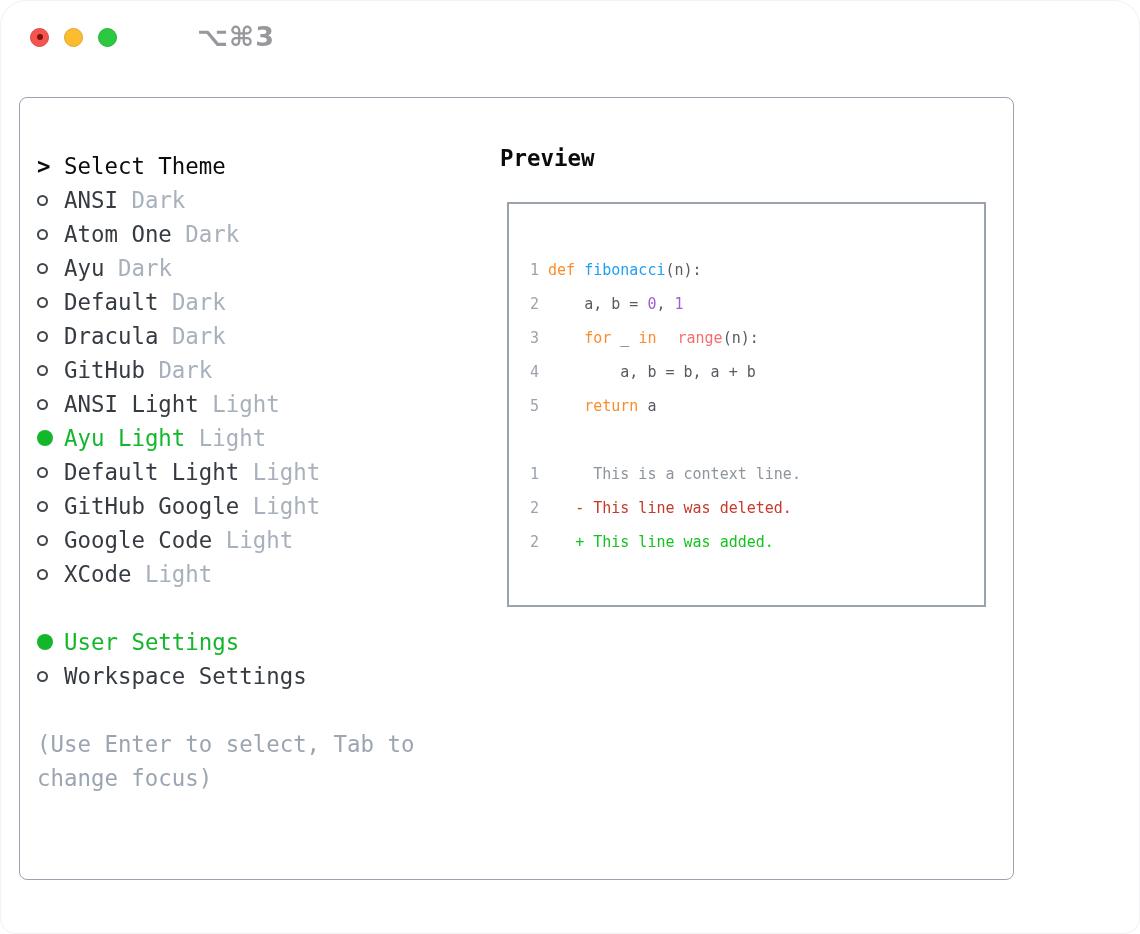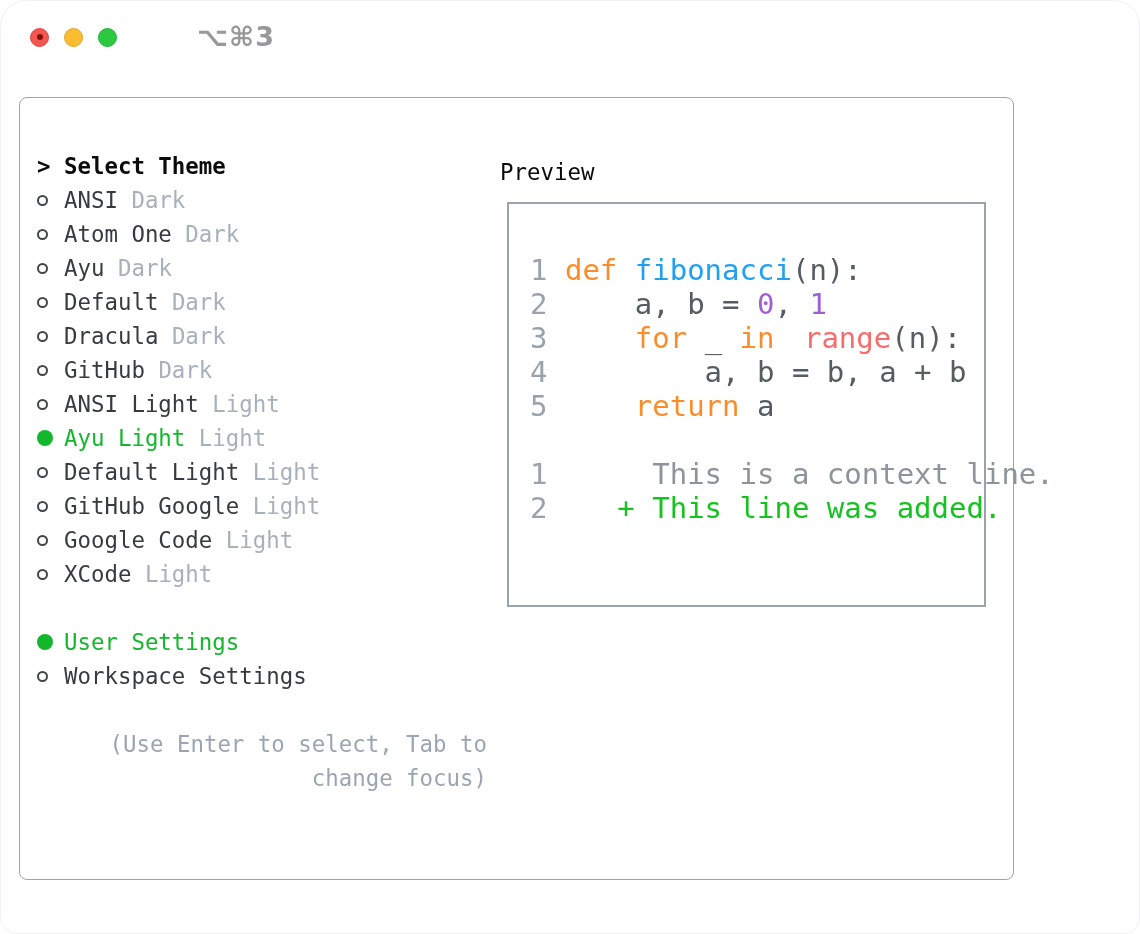--- a/index.html
+++ b/index.html
@@ -36,29 +36,29 @@
   .left-col{position:absolute;left:37px;top:149px;width:450px;
     font-size:22.4px;line-height:34px;color:var(--item_text);}
   .row{height:34px;display:flex;align-items:center;white-space:pre;}
   .slot{display:inline-flex;width:27px;flex:0 0 27px;align-items:center;}
   .prompt{font-weight:700;color:var(--header_black);}
   .dot{width:11px;height:11px;border:2.5px solid #41464c;border-radius:50%;}
   .row.selected .dot{width:16px;height:16px;border:none;background:var(--sel_green);}
   .name{color:var(--item_text);}
   .row.selected .name{color:var(--sel_green);}
   .tag{color:var(--tag_gray);margin-left:13.5px;}
-  .header-text{font-weight:700;color:var(--header_black);text-align:right;}
+  .header-text{font-weight:400;color:var(--header_black);text-align:right;}
   .spacer{height:34px;}
-  .hint-line{height:34px;line-height:34px;color:var(--hint_gray);white-space:pre;text-align:right;}
+  .hint-line{height:34px;line-height:34px;color:var(--hint_gray);white-space:pre;}
   
-  .preview-title{position:absolute;left:500px;top:155px;height:34px;line-height:34px;
-    font-size:22.4px;font-weight:400;color:var(--header_black);}
+  .preview-title{position:absolute;left:500px;top:141px;height:34px;line-height:34px;
+    font-size:22.4px;font-weight:700;color:var(--header_black);}
   .preview-box{position:absolute;left:507px;top:202px;width:479px;height:405px;
     border:2px solid #9aa2ab;background:#fff;}
-  .code{position:absolute;left:21px;top:49px;font-size:29px;line-height:34px;}
+  .code{position:absolute;left:21px;top:49px;font-size:15px;line-height:34px;}
   .code-line{height:34px;white-space:pre;}
   .seg-ln{color:var(--line_number);}
   .seg-code{color:var(--code_text);}
   .seg-kw{color:var(--kw_orange);}
   .seg-fn{color:var(--fn_blue);}
   .seg-builtin{color:var(--builtin_red);margin-left:12px;}
   .seg-num{color:var(--num_purple);}
   .seg-ctx{color:var(--context_gray);}
   .seg-del{color:var(--diff_del);}
   .seg-add{color:var(--diff_add);}
@@ -166,17 +166,18 @@
 
   <div class="preview-box">
     <div class="code">
       <div class="code-line"><span class="seg-ln">1 </span><span class="seg-kw">def</span><span class="seg-code"> </span><span class="seg-fn">fibonacci</span><span class="seg-code">(n):</span></div>
       <div class="code-line"><span class="seg-ln">2</span><span class="seg-code">     a, b = </span><span class="seg-num">0</span><span class="seg-code">, </span><span class="seg-num">1</span></div>
       <div class="code-line"><span class="seg-ln">3</span><span class="seg-code">     </span><span class="seg-kw">for</span><span class="seg-code"> _ </span><span class="seg-kw">in</span><span class="seg-code"> </span><span class="seg-builtin">range</span><span class="seg-code">(n):</span></div>
       <div class="code-line"><span class="seg-ln">4</span><span class="seg-code">         a, b = b, a + b</span></div>
       <div class="code-line"><span class="seg-ln">5</span><span class="seg-code">     </span><span class="seg-kw">return</span><span class="seg-code"> a</span></div>
       <div class="code-line"></div>
       <div class="code-line"><span class="seg-ln">1</span><span class="seg-ctx">      This is a context line.</span></div>
+      <div class="code-line"><span class="seg-ln">2</span><span class="seg-del">    - This line was deleted.</span></div>
       <div class="code-line"><span class="seg-ln">2</span><span class="seg-add">    + This line was added.</span></div>
     </div>
   </div>
 
 </div>
 
 </body></html>

